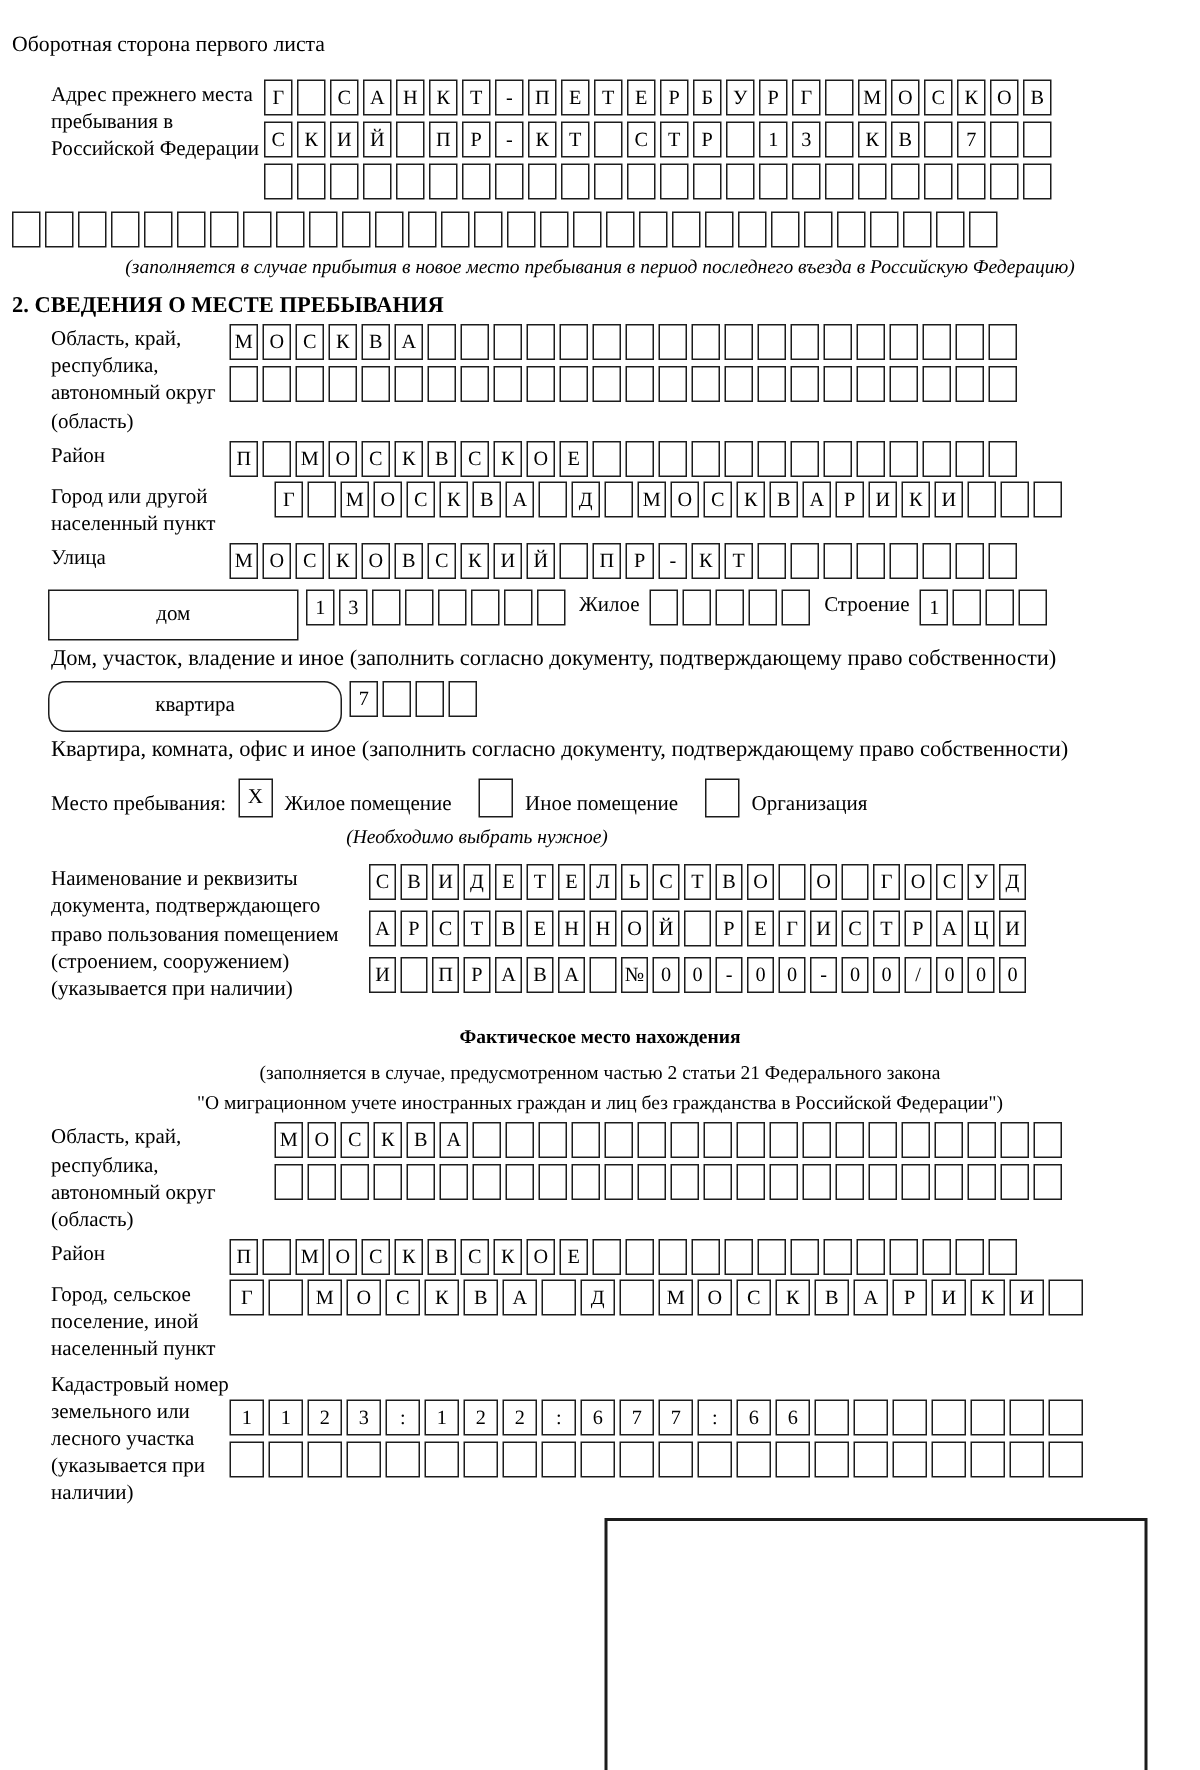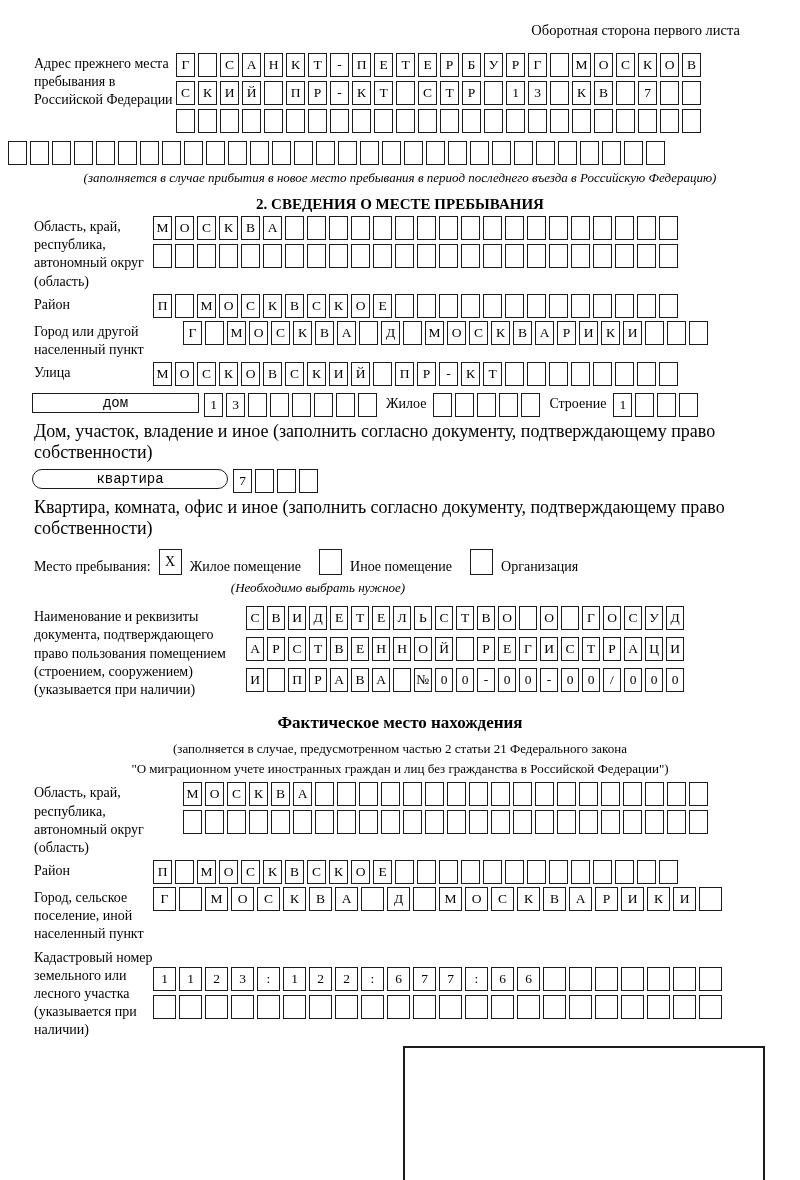--- a/index.html
+++ b/index.html
@@ -1,39 +1,39 @@
 <!DOCTYPE html>
 <html><head>
 <meta charset="utf-8">
 <style>
   * { box-sizing: border-box; }
   html, body { margin:0; padding:0; background:#fff; color:#000; }
   body { width:800px; min-height:1180px; font-family:"Liberation Serif", serif; font-size:14px; }
   .page { padding:6px 8px 10px 8px; }
 
-  .hdr { text-align:right; padding-right:52px; margin-top:16px; font-size:14.5px; }
+  .hdr { padding-right:52px; margin-top:16px; font-size:14.5px; }
 
   .field { display:flex; align-items:flex-start; margin-top:3px; }
   .lblcol { width:168px; flex-shrink:0; line-height:1.3; padding-left:26px; padding-top:2px; }
   .lblcol.s2 { width:145px; padding-left:26px; }
   .rowstack { display:flex; flex-direction:column; gap:4px; }
   .cells { display:flex; gap:3px; }
   .cell { width:19px; height:24px; border:1.6px solid #1c1c1c; display:flex;
           align-items:center; justify-content:center; font-size:13.5px; flex-shrink:0;
           background:#fff; }
   .cells.wide .cell { width:23px; }
   .cells.doc .cell { width:18px; }
 
   .note { font-size:13px; text-align:center; margin-top:5px;font-style:italic; }
-  .note-left { font-size:18px; margin-top:4px; padding-left:26px; }
-  .sect-title { text-align:center; font-weight:bold; font-size:15px; margin-top:10px; }
-  .sub-title { text-align:center; font-weight:bold; font-size:17px; margin-top:14px; }
-
-  .bigbox { border:1.6px solid #1c1c1c; height:20px; display:flex; align-items:center;
-            justify-content:center; flex-shrink:0;font-family:Liberation Mono, monospace; }
+  .note-left { font-size:15px; margin-top:4px; padding-left:26px; }
+  .sect-title { text-align:left; font-weight:bold; font-size:15px; margin-top:10px; }
+  .sub-title { text-align:center; font-weight:bold; font-size:13px; margin-top:14px; }
+
+  .bigbox { border:1.6px solid #1c1c1c; height:34px; display:flex; align-items:center;
+            justify-content:center; flex-shrink:0; }
   .housebox { width:167px; }
   .aptbox { width:196px;border-radius:12px; }
   .inline-lbl { padding:3px 7px 0 9px; white-space:nowrap; }
 
   .chk-row { display:flex; align-items:flex-end; margin-top:10px; padding-left:26px; }
   .checkbox { width:23px; height:26px; border:1.6px solid #1c1c1c; display:flex;
               align-items:center; justify-content:center; font-size:14px; flex-shrink:0; }
   .chk-lbl { padding:0 8px 0 8px; }
   .chk-gap { margin-left:10px; }
 

